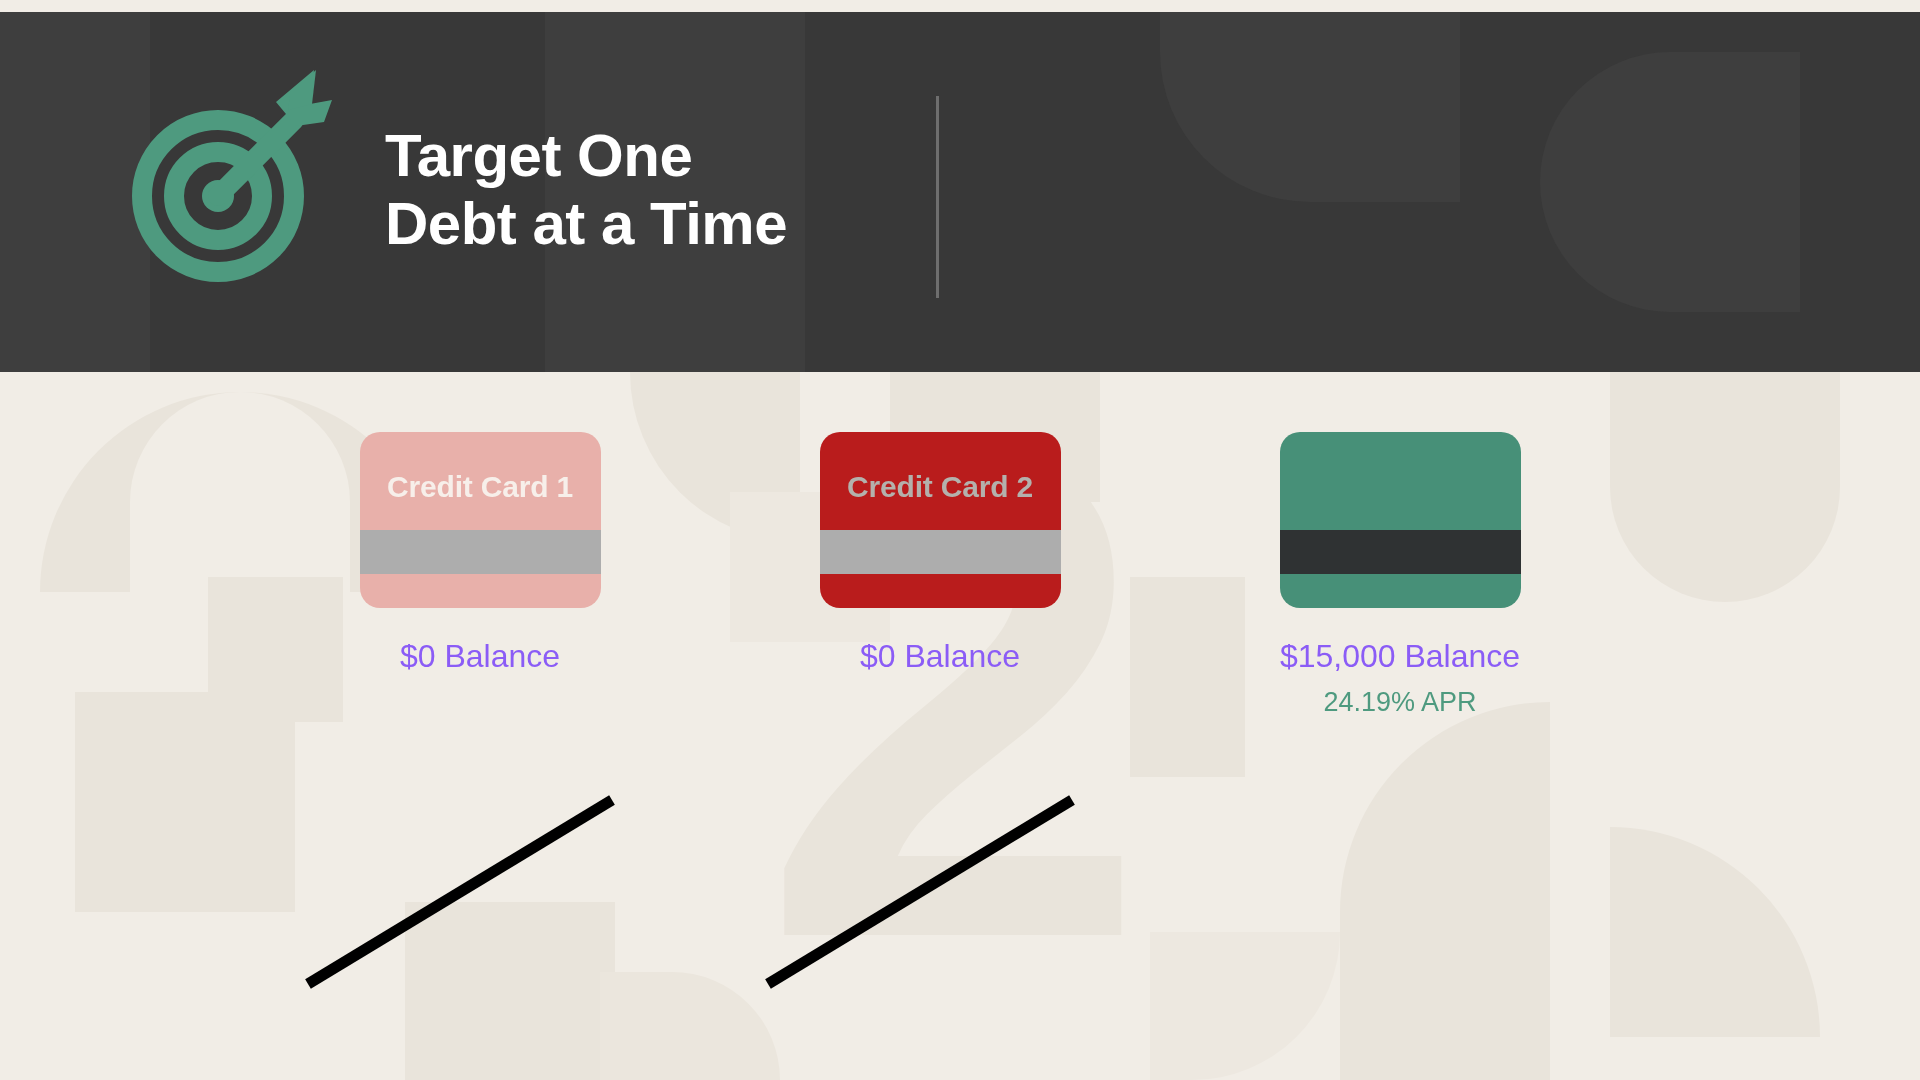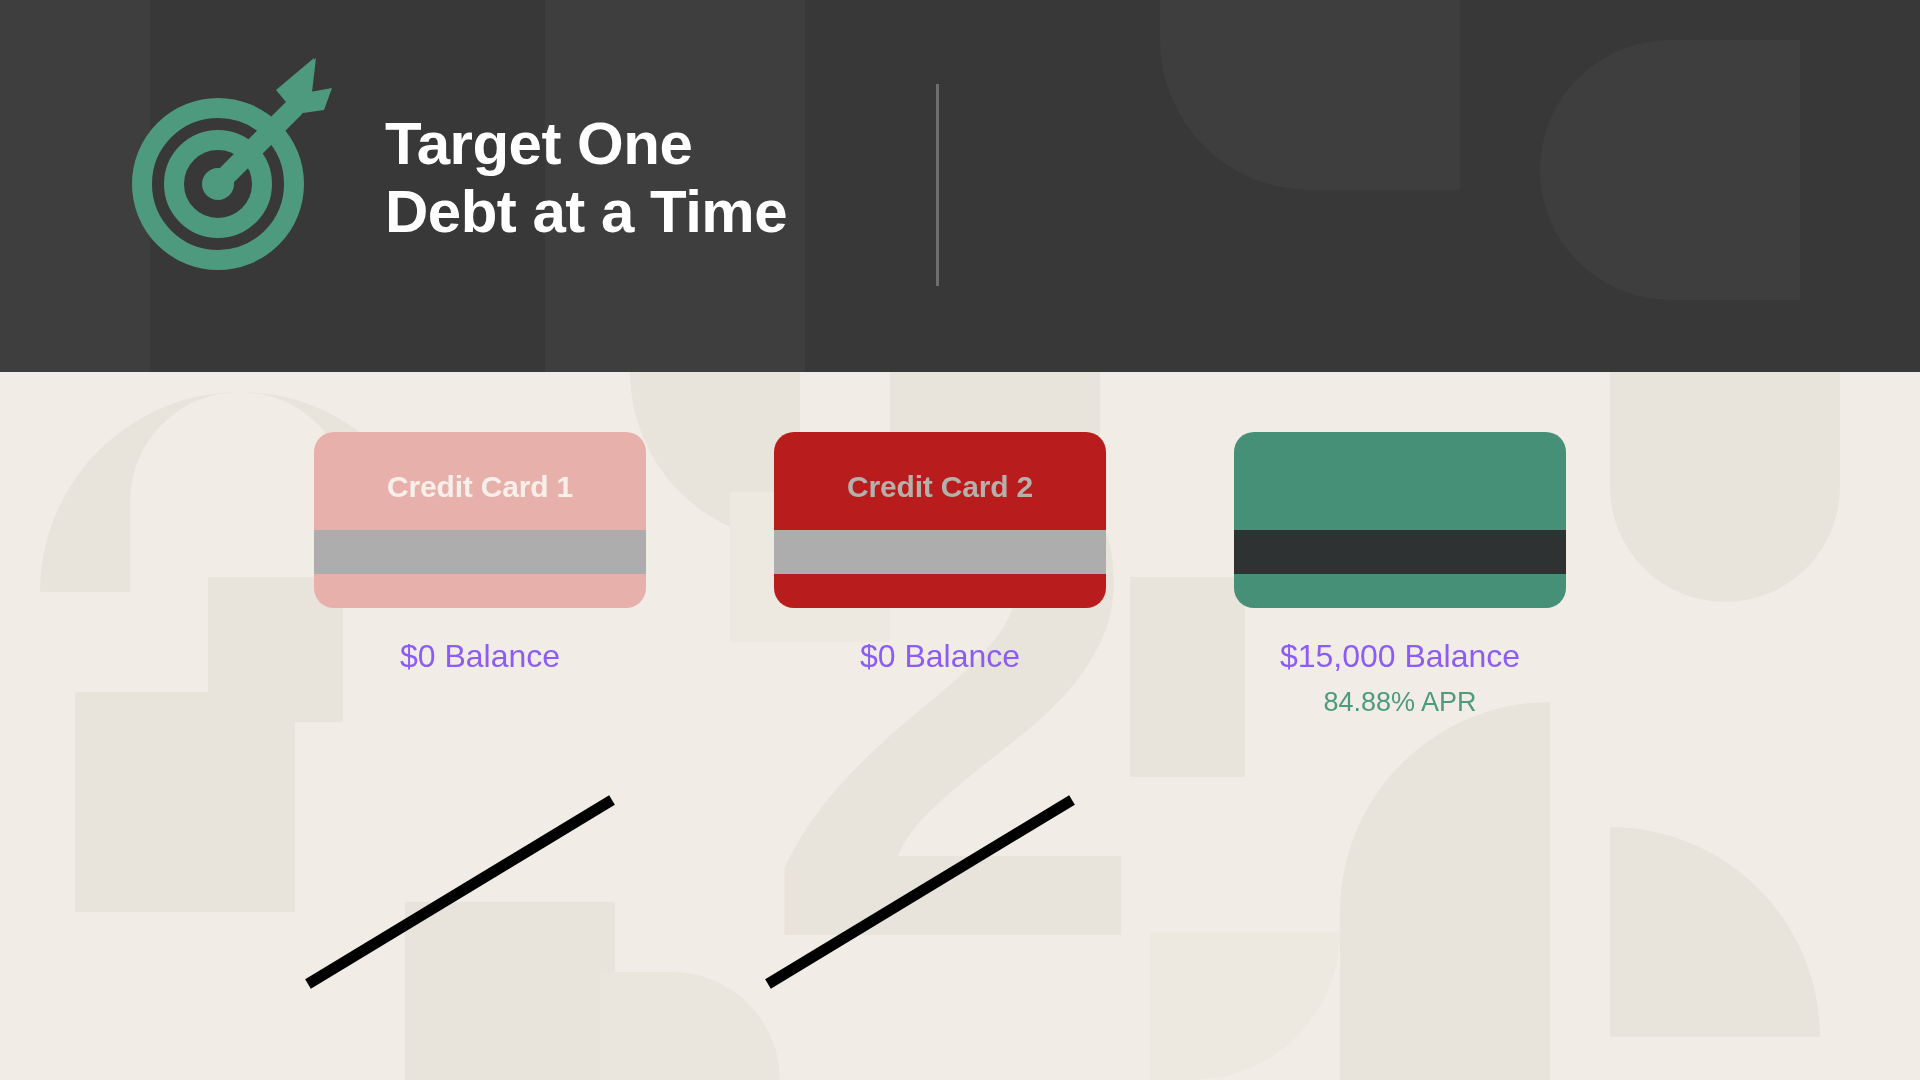--- a/index.html
+++ b/index.html
@@ -5,21 +5,21 @@
   * { margin:0; padding:0; box-sizing:border-box; }
   html,body { width:1920px; height:1080px; overflow:hidden; }
   body {
     font-family:"Liberation Sans", sans-serif;
     background:#F1EDE6;
     position:relative;
   }
 
   
   #header {
-    position:absolute; left:0; top:0; width:1920px; height:372px;
+    position:absolute; left:0; top:12px; width:1920px; height:372px;
     background:#383838; overflow:hidden;
   }
   
   .hw { position:absolute; background:#3E3E3E; }
   #hw1 { left:0;    top:0;   width:150px; height:372px; }
   #hw2 { left:545px;top:0;   width:260px; height:372px; }
   #hw3 { left:1160px;top:0;  width:300px; height:190px; border-bottom-left-radius:150px; }
   #hw4 { left:1540px;top:40px;width:260px;height:260px; border-radius:130px 0 0 130px; }
 
   #target-icon {
@@ -75,21 +75,21 @@
 
   
   #cards-row { position:absolute; left:0; top:0; width:1920px; height:708px; }
 
   .card-col { position:absolute; width:340px; text-align:center; }
   #col-1 { left:310px; top:60px; }
   #col-2 { left:770px; top:60px; }
   #col-3 { left:1230px;top:60px; }
 
   .card {
-    position:relative; width:332px; height:176px; margin:0 auto;
+    position:relative; width:241px; height:176px; margin:0 auto;
     border-radius:20px; overflow:hidden;
   }
   .card-label {
     position:absolute; left:0; right:0; top:38px;
     font-size:30px; font-weight:bold; letter-spacing:-0.2px;
   }
   .card-stripe { position:absolute; left:0; right:0; top:98px; height:44px; }
 
   .card-balance {
     margin-top:30px; font-size:32px; color:#8b5cf6; font-weight:400;
@@ -170,21 +170,21 @@
         <div class="card-stripe" id="card-2-stripe" style="background: rgb(173, 173, 173);"></div>
       </div>
       <div class="card-balance">$0 Balance</div>
     </div>
 
     <div class="card-col" id="col-3">
       <div class="card" id="card-3" style="background: rgb(71, 144, 120);">
         <div class="card-stripe" id="card-3-stripe" style="background: rgb(47, 50, 51);"></div>
       </div>
       <div class="card-balance">$15,000 Balance</div>
-      <div class="card-apr">84.88% APR</div>
+      <div class="card-apr">24.19% APR</div>
     </div>
 
     <div class="strike" id="strike-1">
       <svg width="320" height="200" viewBox="0 0 320 200" xmlns="http://www.w3.org/2000/svg">
         <line x1="8" y1="192" x2="312" y2="8" stroke="#000000" stroke-width="11"></line>
       </svg>
     </div>
     <div class="strike" id="strike-2">
       <svg width="320" height="200" viewBox="0 0 320 200" xmlns="http://www.w3.org/2000/svg">
         <line x1="8" y1="192" x2="312" y2="8" stroke="#000000" stroke-width="11"></line>

